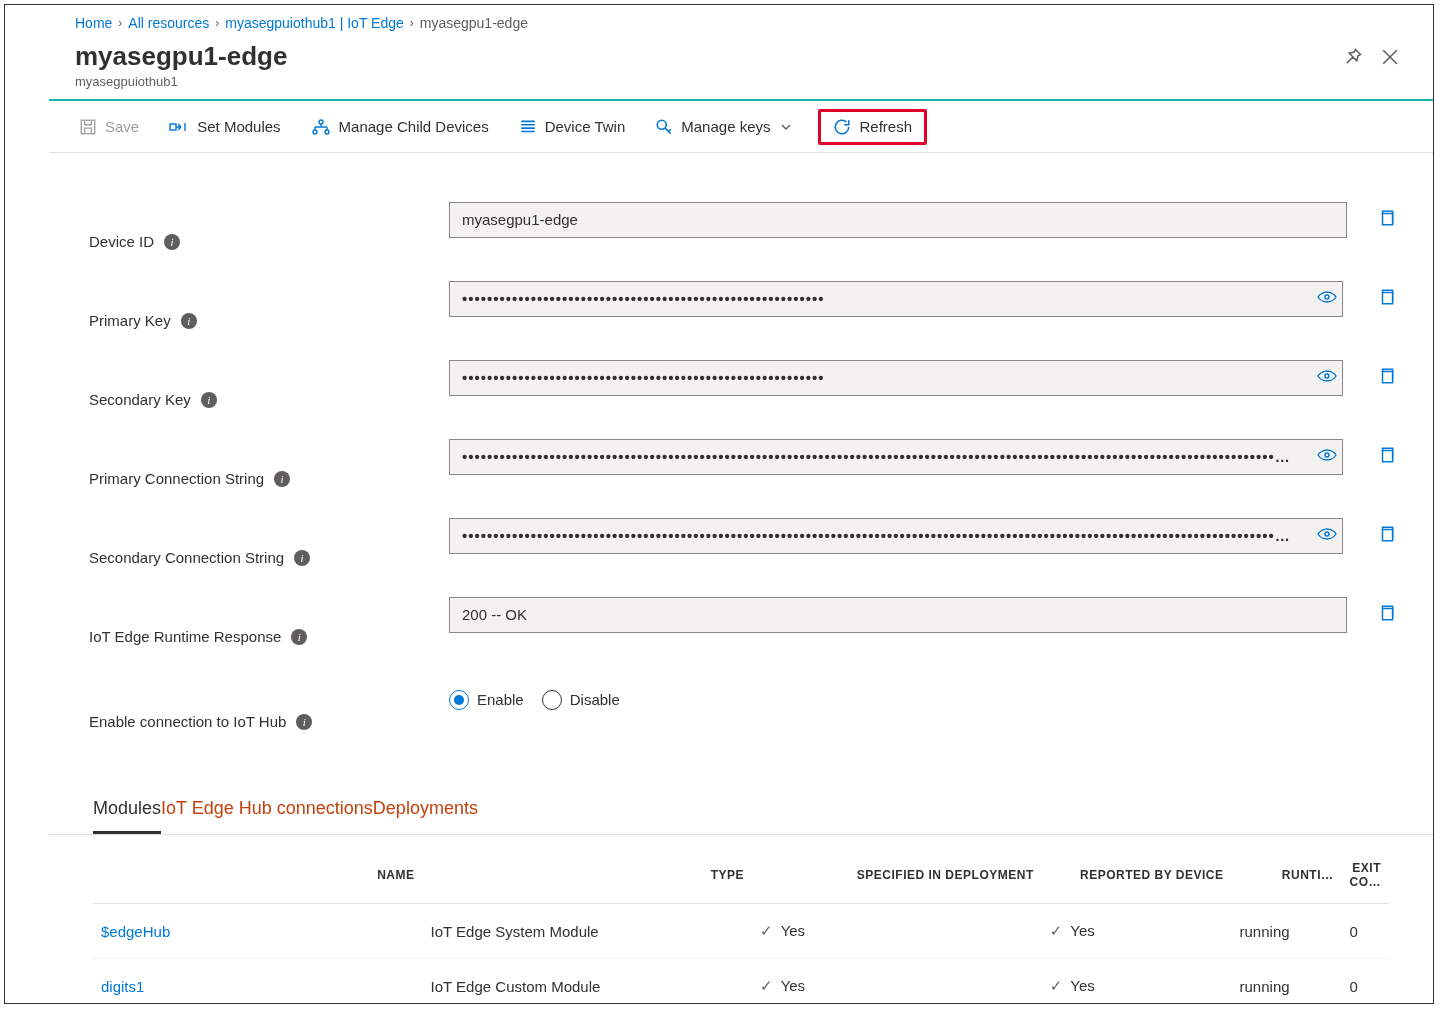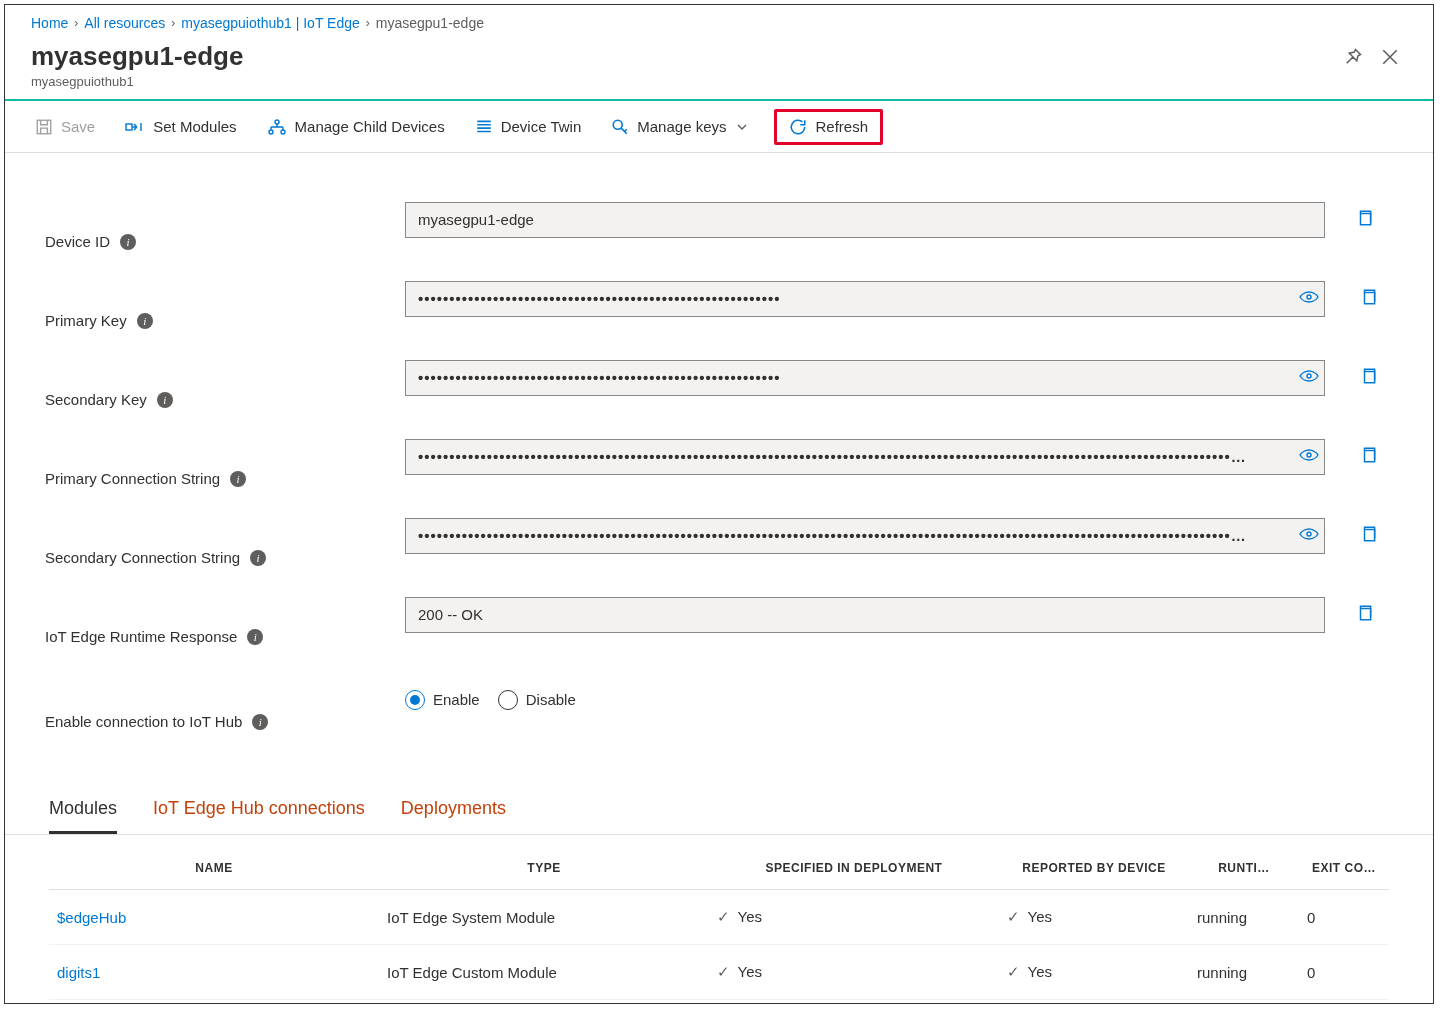--- a/index.html
+++ b/index.html
@@ -9,20 +9,21 @@
     color: #323130;
     background: #fff;
     padding: 4px;
   }
   .page-frame {
     border: 1px solid #333;
     width: 1430px;
     height: 1000px;
     overflow: hidden;
     position: relative;
+    padding-left: 44px;
   }
   
   .breadcrumb {
     display: flex;
     align-items: center;
     gap: 6px;
     padding: 10px 26px 6px;
     font-size: 14px;
   }
   .breadcrumb a { color: #0078d4; text-decoration: none; cursor: pointer; }
@@ -158,21 +159,20 @@
   }
   .radio.selected .radio-outer { border-color: #0078d4; }
   .radio-inner {
     width: 10px; height: 10px; border-radius: 50%;
     background: #0078d4;
   }
 
   
   .tabs {
     display: flex;
-    gap: 36px;
     padding: 30px 44px 0;
     border-bottom: 1px solid #e1dfdd;
   }
   .tab {
     padding: 10px 0 12px;
     font-size: 18px;
     cursor: pointer;
     color: #c2410c;
   }
   .tab.active {
@@ -182,21 +182,21 @@
   }
 
   
   .table-wrap { padding: 0 44px; }
   table {
     width: 100%;
     border-collapse: collapse;
     margin-top: 8px;
   }
   thead th {
-    text-align: center;
+    text-align: right;
     font-size: 12px;
     font-weight: 600;
     letter-spacing: 0.5px;
     color: #323130;
     padding: 18px 8px 14px;
     border-bottom: 1px solid #e1dfdd;
   }
   tbody td {
     padding: 18px 8px;
     font-size: 15px;

